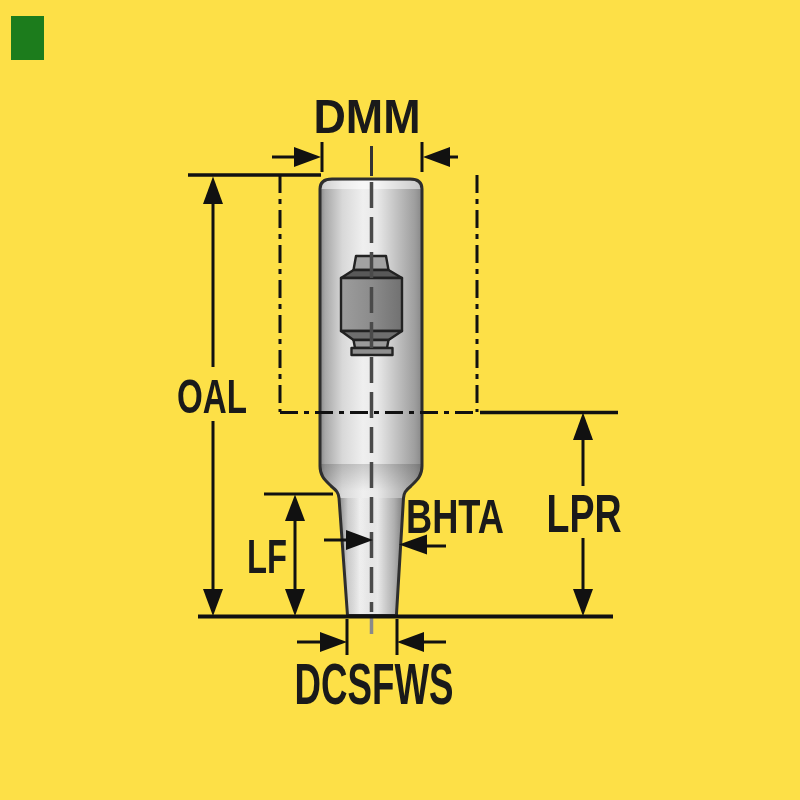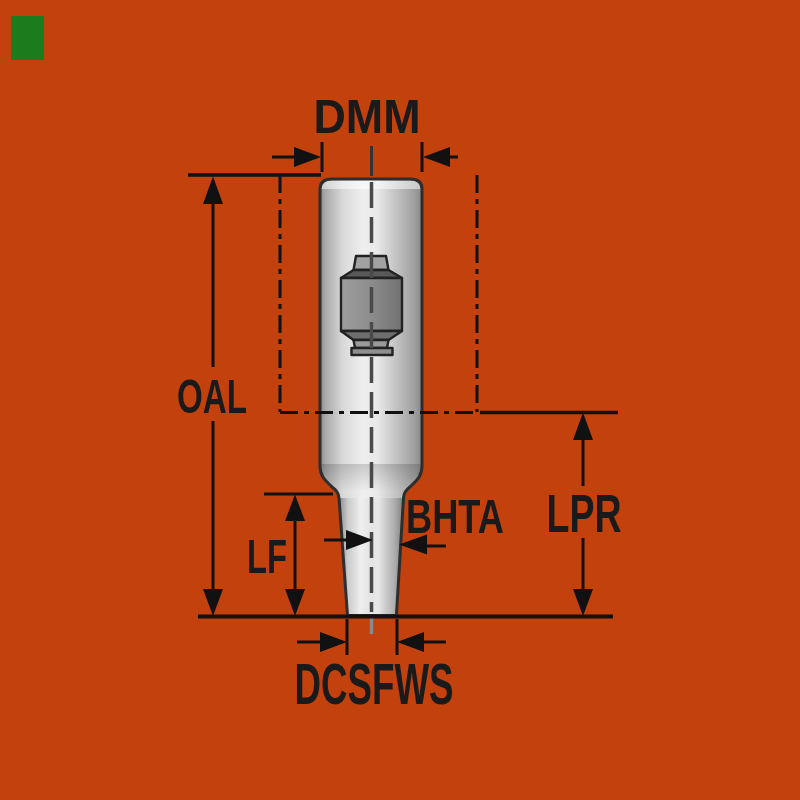--- a/index.html
+++ b/index.html
@@ -1,16 +1,16 @@
 <!DOCTYPE html>
 <html><head>
 <meta charset="utf-8">
 <style>
   html,body{margin:0;padding:0;background:#ffffff;}
-  #stage{position:relative;width:800px;height:800px;background:#c2410c;overflow:hidden;
+  #stage{position:relative;width:800px;height:800px;background:#fde047;overflow:hidden;
          font-family:"Liberation Sans",sans-serif;}
   svg{position:absolute;left:0;top:0;}
   .dim-text{font-family:"Liberation Sans",sans-serif;font-weight:bold;fill:#1a1a1a;}
   .dimline{stroke:#111111;stroke-width:3;fill:none;}
   .refline{stroke:#111111;fill:none;}
   .dashdot{stroke:#111111;stroke-width:3;fill:none;stroke-dasharray:18 6 5 6;}
   .arrow{fill:#111111;stroke:none;}
 </style>
 </head>
 <body>

